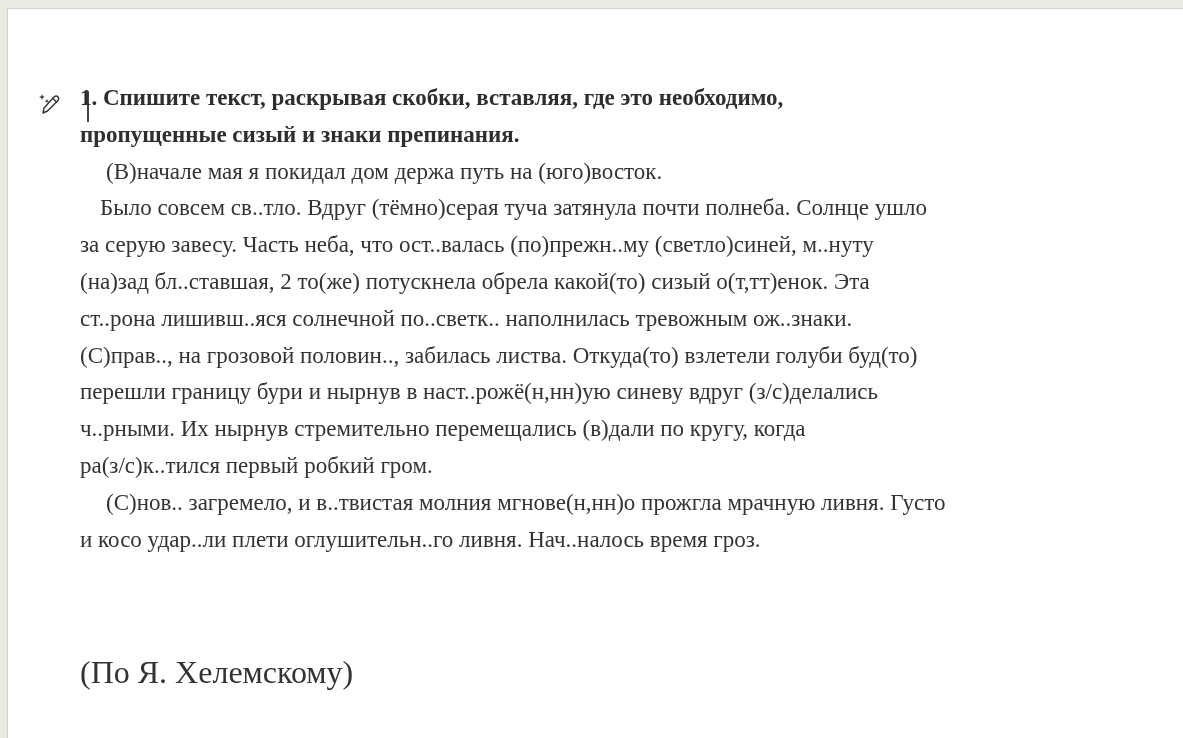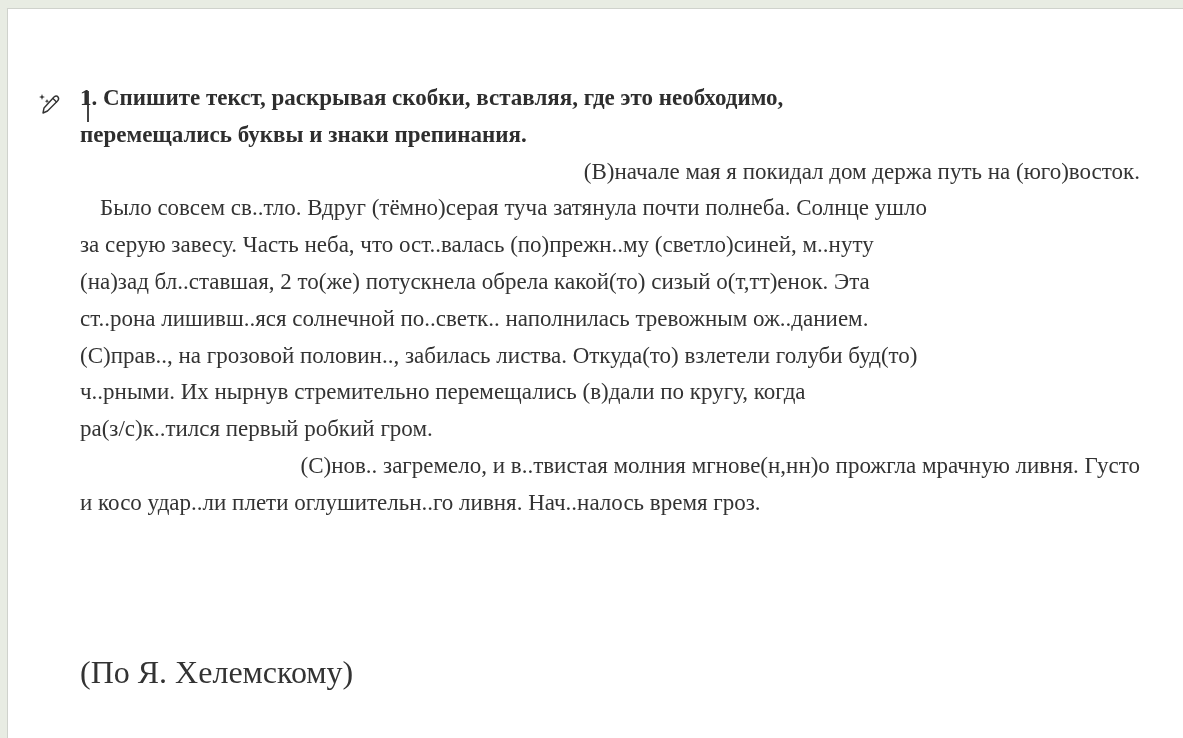--- a/index.html
+++ b/index.html
@@ -20,47 +20,48 @@
   }
   .cursor {
     position: absolute; left: 79px; top: 82px; width: 1.5px; height: 31px; background: #444;
   }
   .content {
     position: absolute; left: 80px; top: 80px; width: 1060px;
     color: #333333; font-size: 23px; line-height: 36.8px;
   }
   .title { font-weight: bold; color: #2e2e2e; margin: 0; }
   .line { margin: 0; white-space: nowrap; }
-  .indent1 { padding-left: 26px; text-align: right; }
+  .indent1 { padding-left: 26px; }
   .indent2 { padding-left: 20px; }
   .attrib { position: absolute; left: 80px; top: 654px; font-size: 32px; color: #333; line-height: 36px; }
 </style>
 </head>
 <body>
 
 <div class="page">
   <span class="ai-icon">
     <svg width="26" height="26" viewBox="0 0 26 26" fill="none" stroke="#333" stroke-width="1.4" stroke-linecap="round" stroke-linejoin="round">
       <path d="M5 3 L5.8 5.2 L8 6 L5.8 6.8 L5 9 L4.2 6.8 L2 6 L4.2 5.2 Z" fill="#333" stroke="none"></path>
       <path d="M10 8 L10.6 9.6 L12.2 10.2 L10.6 10.8 L10 12.4 L9.4 10.8 L7.8 10.2 L9.4 9.6 Z" fill="#333" stroke="none"></path>
       <path d="M6 22 L7 17 L17 6 Q19.5 4 21 6 Q22.5 8 20.5 10 L10.5 20 Z"></path>
       <path d="M16 7.5 L19.5 11"></path>
     </svg>
   </span>
   <span class="cursor"></span>
 </div>
 
 <div class="content">
   <p class="title line">1. Спишите текст, раскрывая скобки, вставляя, где это необходимо,</p>
-  <p class="title line">перемещались буквы и знаки препинания.</p>
+  <p class="title line">пропущенные сизый и знаки препинания.</p>
   <p class="line indent1">(В)начале мая я покидал дом держа путь на (юго)восток.</p>
   <p class="line indent2">Было совсем св..тло. Вдруг (тёмно)серая туча затянула почти полнеба. Солнце ушло</p>
   <p class="line">за серую завесу. Часть неба, что ост..валась (по)прежн..му (светло)синей, м..нуту</p>
   <p class="line">(на)зад бл..ставшая, 2 то(же) потускнела обрела какой(то) сизый о(т,тт)енок. Эта</p>
-  <p class="line">ст..рона лишивш..яся солнечной по..светк.. наполнилась тревожным ож..данием.</p>
+  <p class="line">ст..рона лишивш..яся солнечной по..светк.. наполнилась тревожным ож..знаки.</p>
   <p class="line">(С)прав.., на грозовой половин.., забилась листва. Откуда(то) взлетели голуби буд(то)</p>
+  <p class="line">перешли границу бури и нырнув в наст..рожё(н,нн)ую синеву вдруг (з/с)делались</p>
   <p class="line">ч..рными. Их нырнув стремительно перемещались (в)дали по кругу, когда</p>
   <p class="line">ра(з/с)к..тился первый робкий гром.</p>
   <p class="line indent1">(С)нов.. загремело, и в..твистая молния мгнове(н,нн)о прожгла мрачную ливня. Густо</p>
   <p class="line">и косо удар..ли плети оглушительн..го ливня. Нач..налось время гроз.</p>
 </div>
 
 <div class="attrib">(По Я. Хелемскому)</div>
 
 </body></html>

